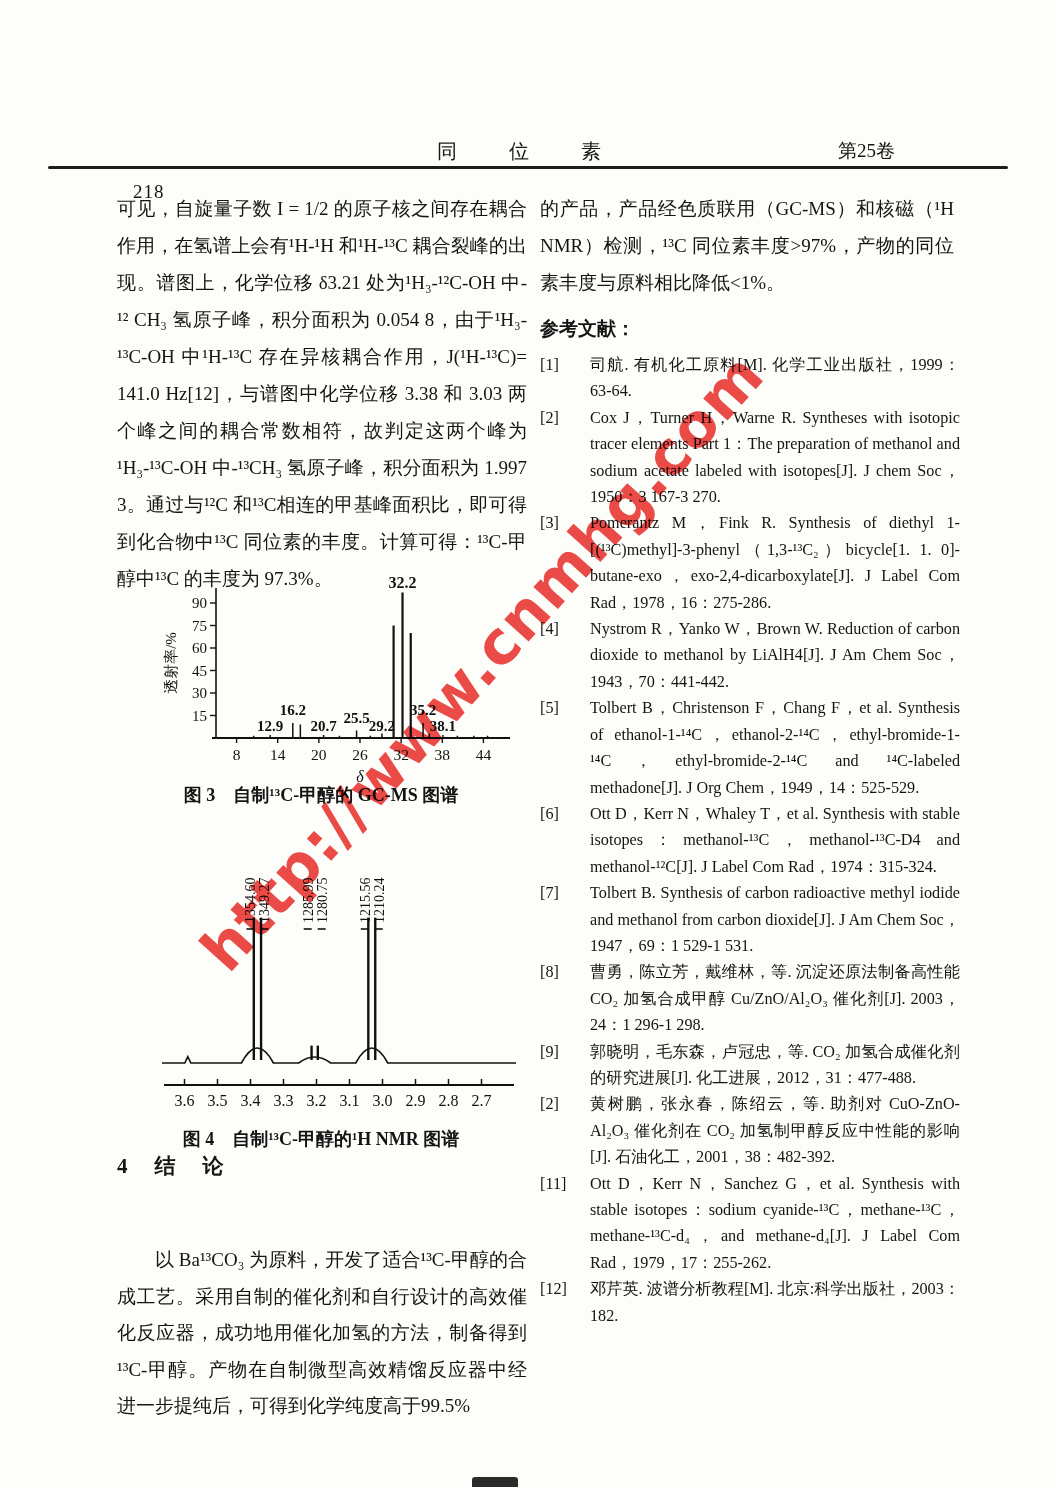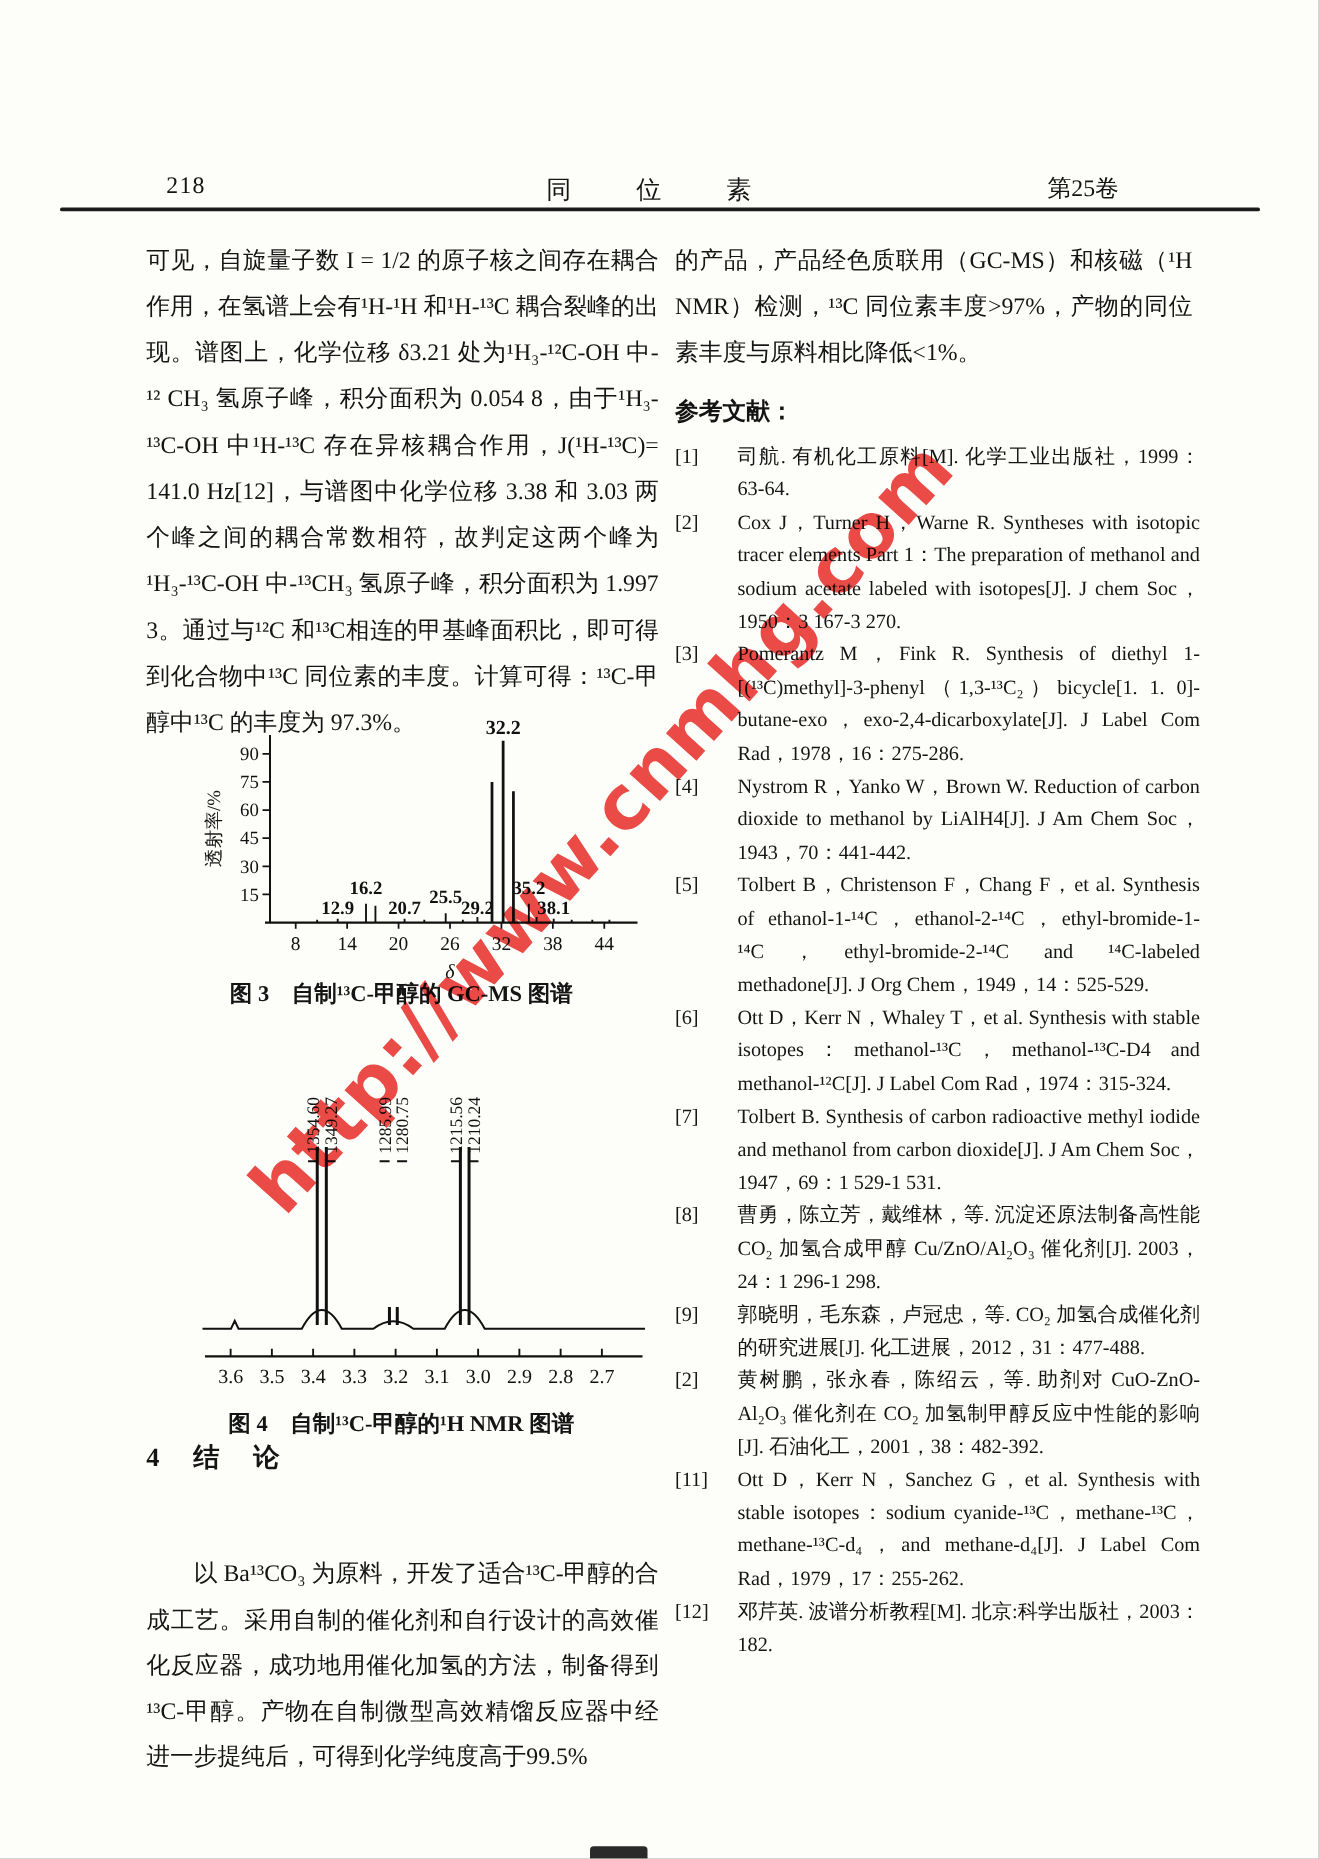--- a/index.html
+++ b/index.html
@@ -1,19 +1,19 @@
 <!DOCTYPE html>
 <html><head>
 <meta charset="utf-8">
 <style>
   html,body{margin:0;padding:0;background:#9a9a9a;}
   .page{position:relative;width:1055px;height:1487px;background:#fdfdfa;
         font-family:"Liberation Serif","DejaVu Serif",serif;color:#141414;overflow:hidden;}
   .hdr-text{position:absolute;top:138px;font-size:19px;}
-  #page-num{left:133px;letter-spacing:1px;}
+  #page-num{left:133px;letter-spacing:1px;margin-top:43px;}
   #journal-title{left:0;right:1px;text-align:center;letter-spacing:16px;font-size:20px;}
   #volume{right:160px;}
   .rule{position:absolute;left:48px;right:47px;top:166px;height:3px;background:#1c1c1c;border-radius:2px;}
   .para{position:absolute;text-align:justify;font-size:19px;line-height:37px;}
   #left-para1{left:117px;top:190px;width:410px;}
   #right-para1{left:540px;top:190px;width:414px;}
   #refs-heading{position:absolute;left:540px;top:316px;font-size:19px;font-weight:bold;}
   .refs{position:absolute;left:540px;top:352px;width:420px;font-size:16.2px;line-height:26.4px;}
   .ref{display:flex;}
   .ref .marker{flex:none;width:50px;}

